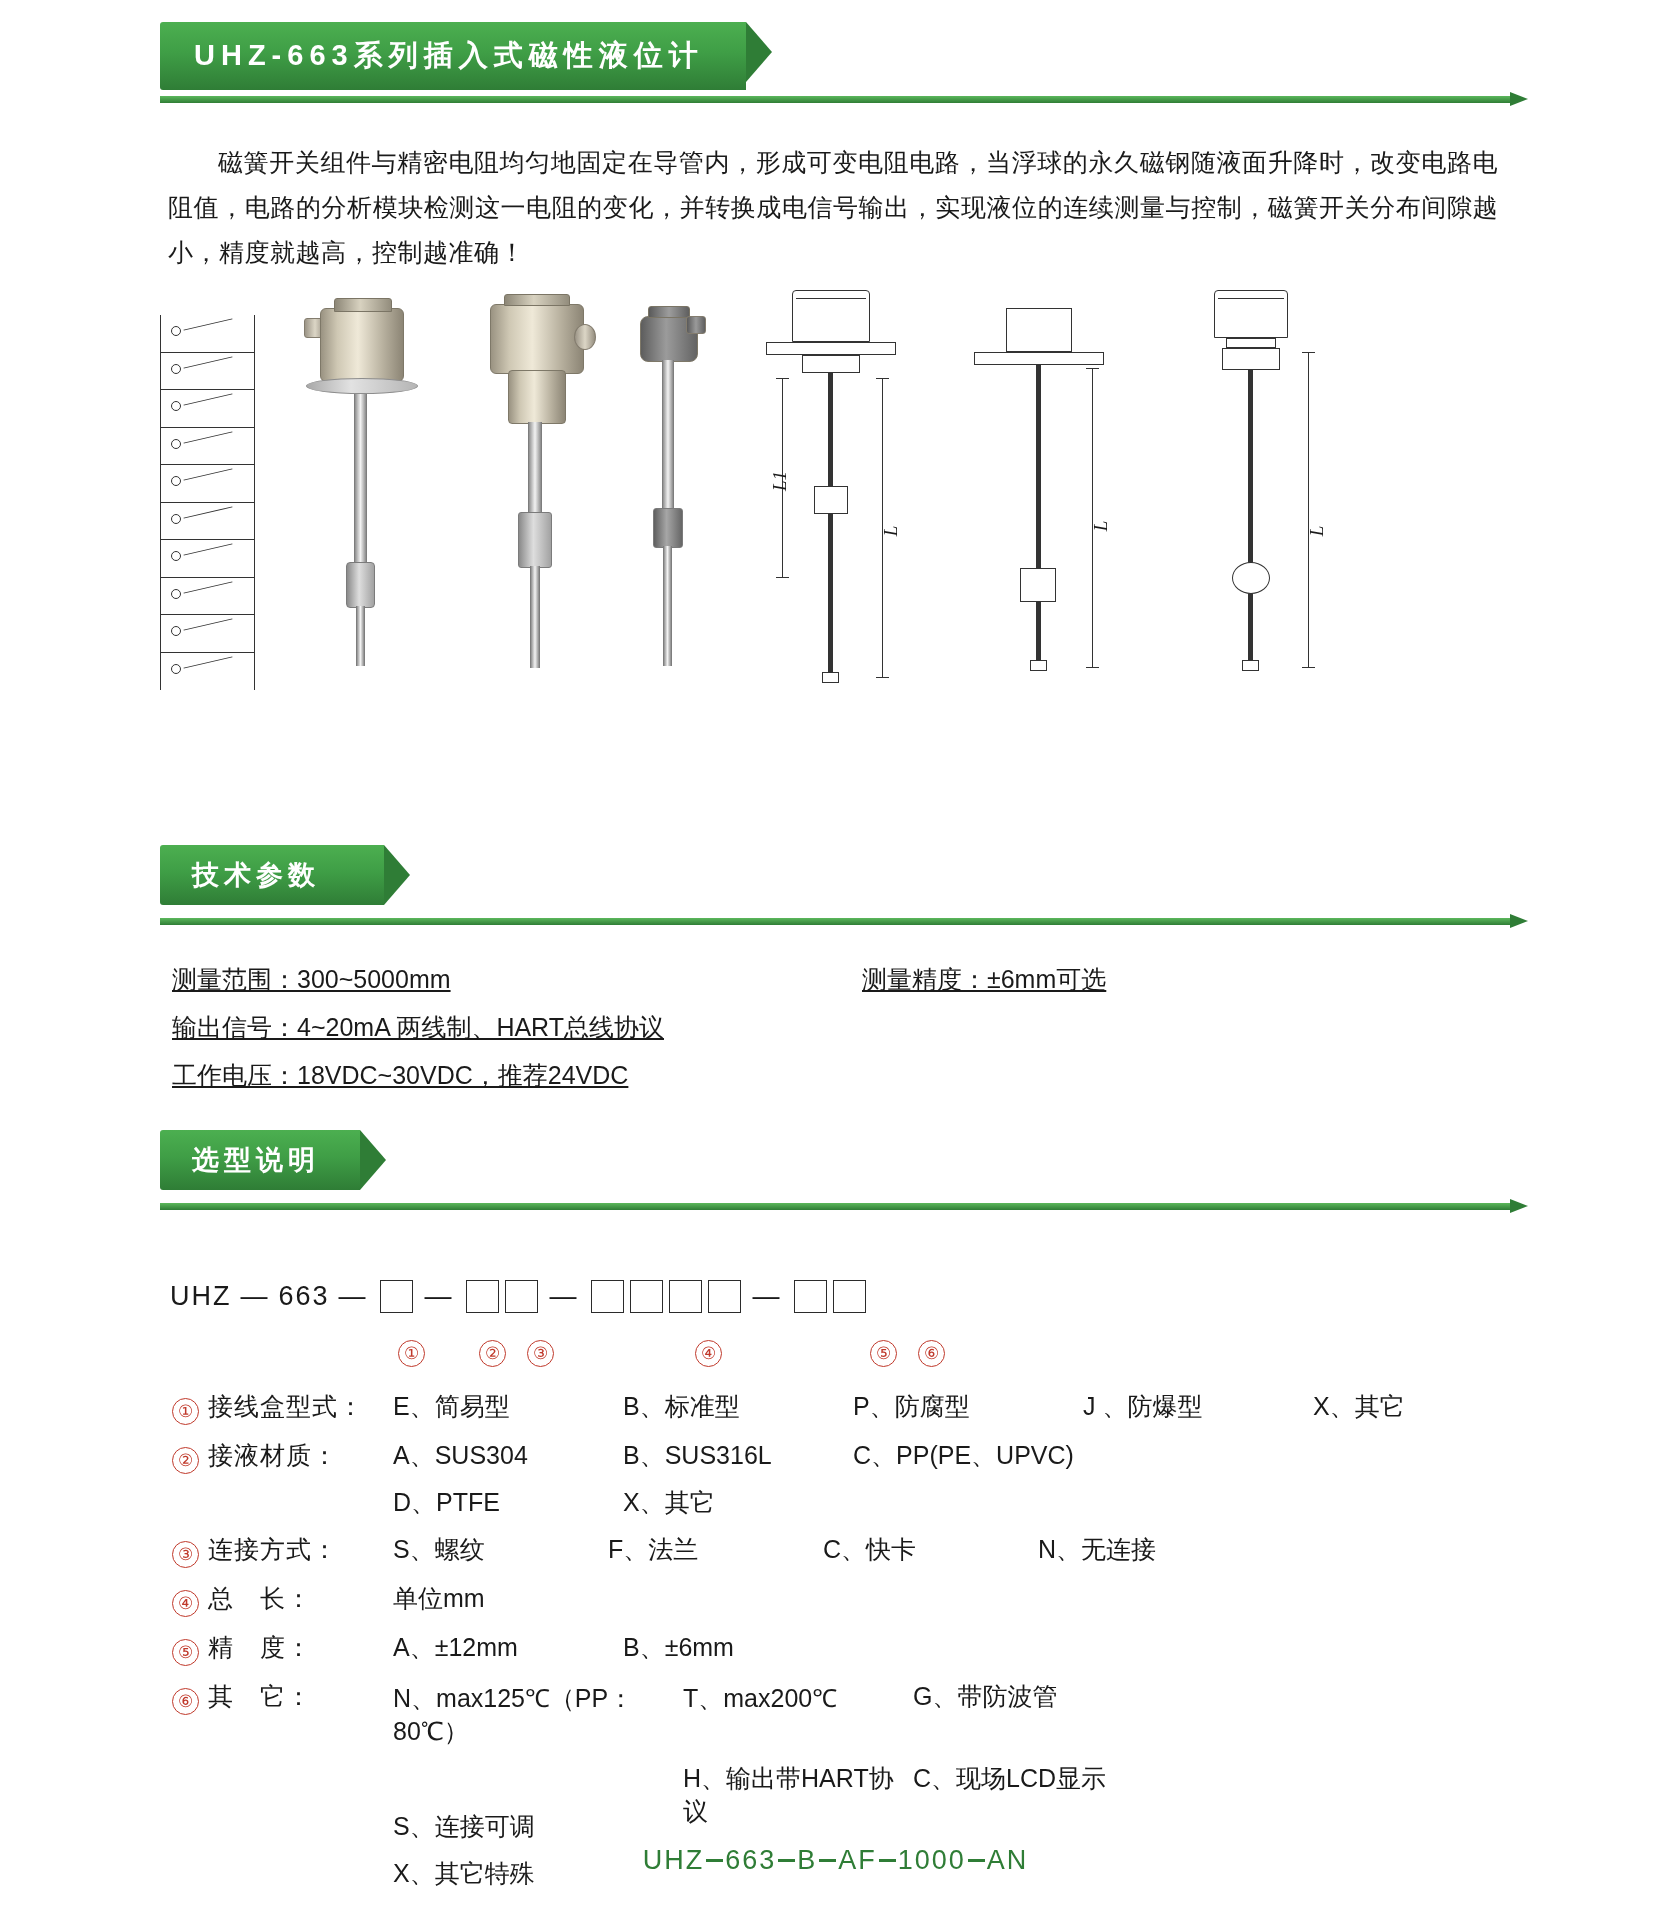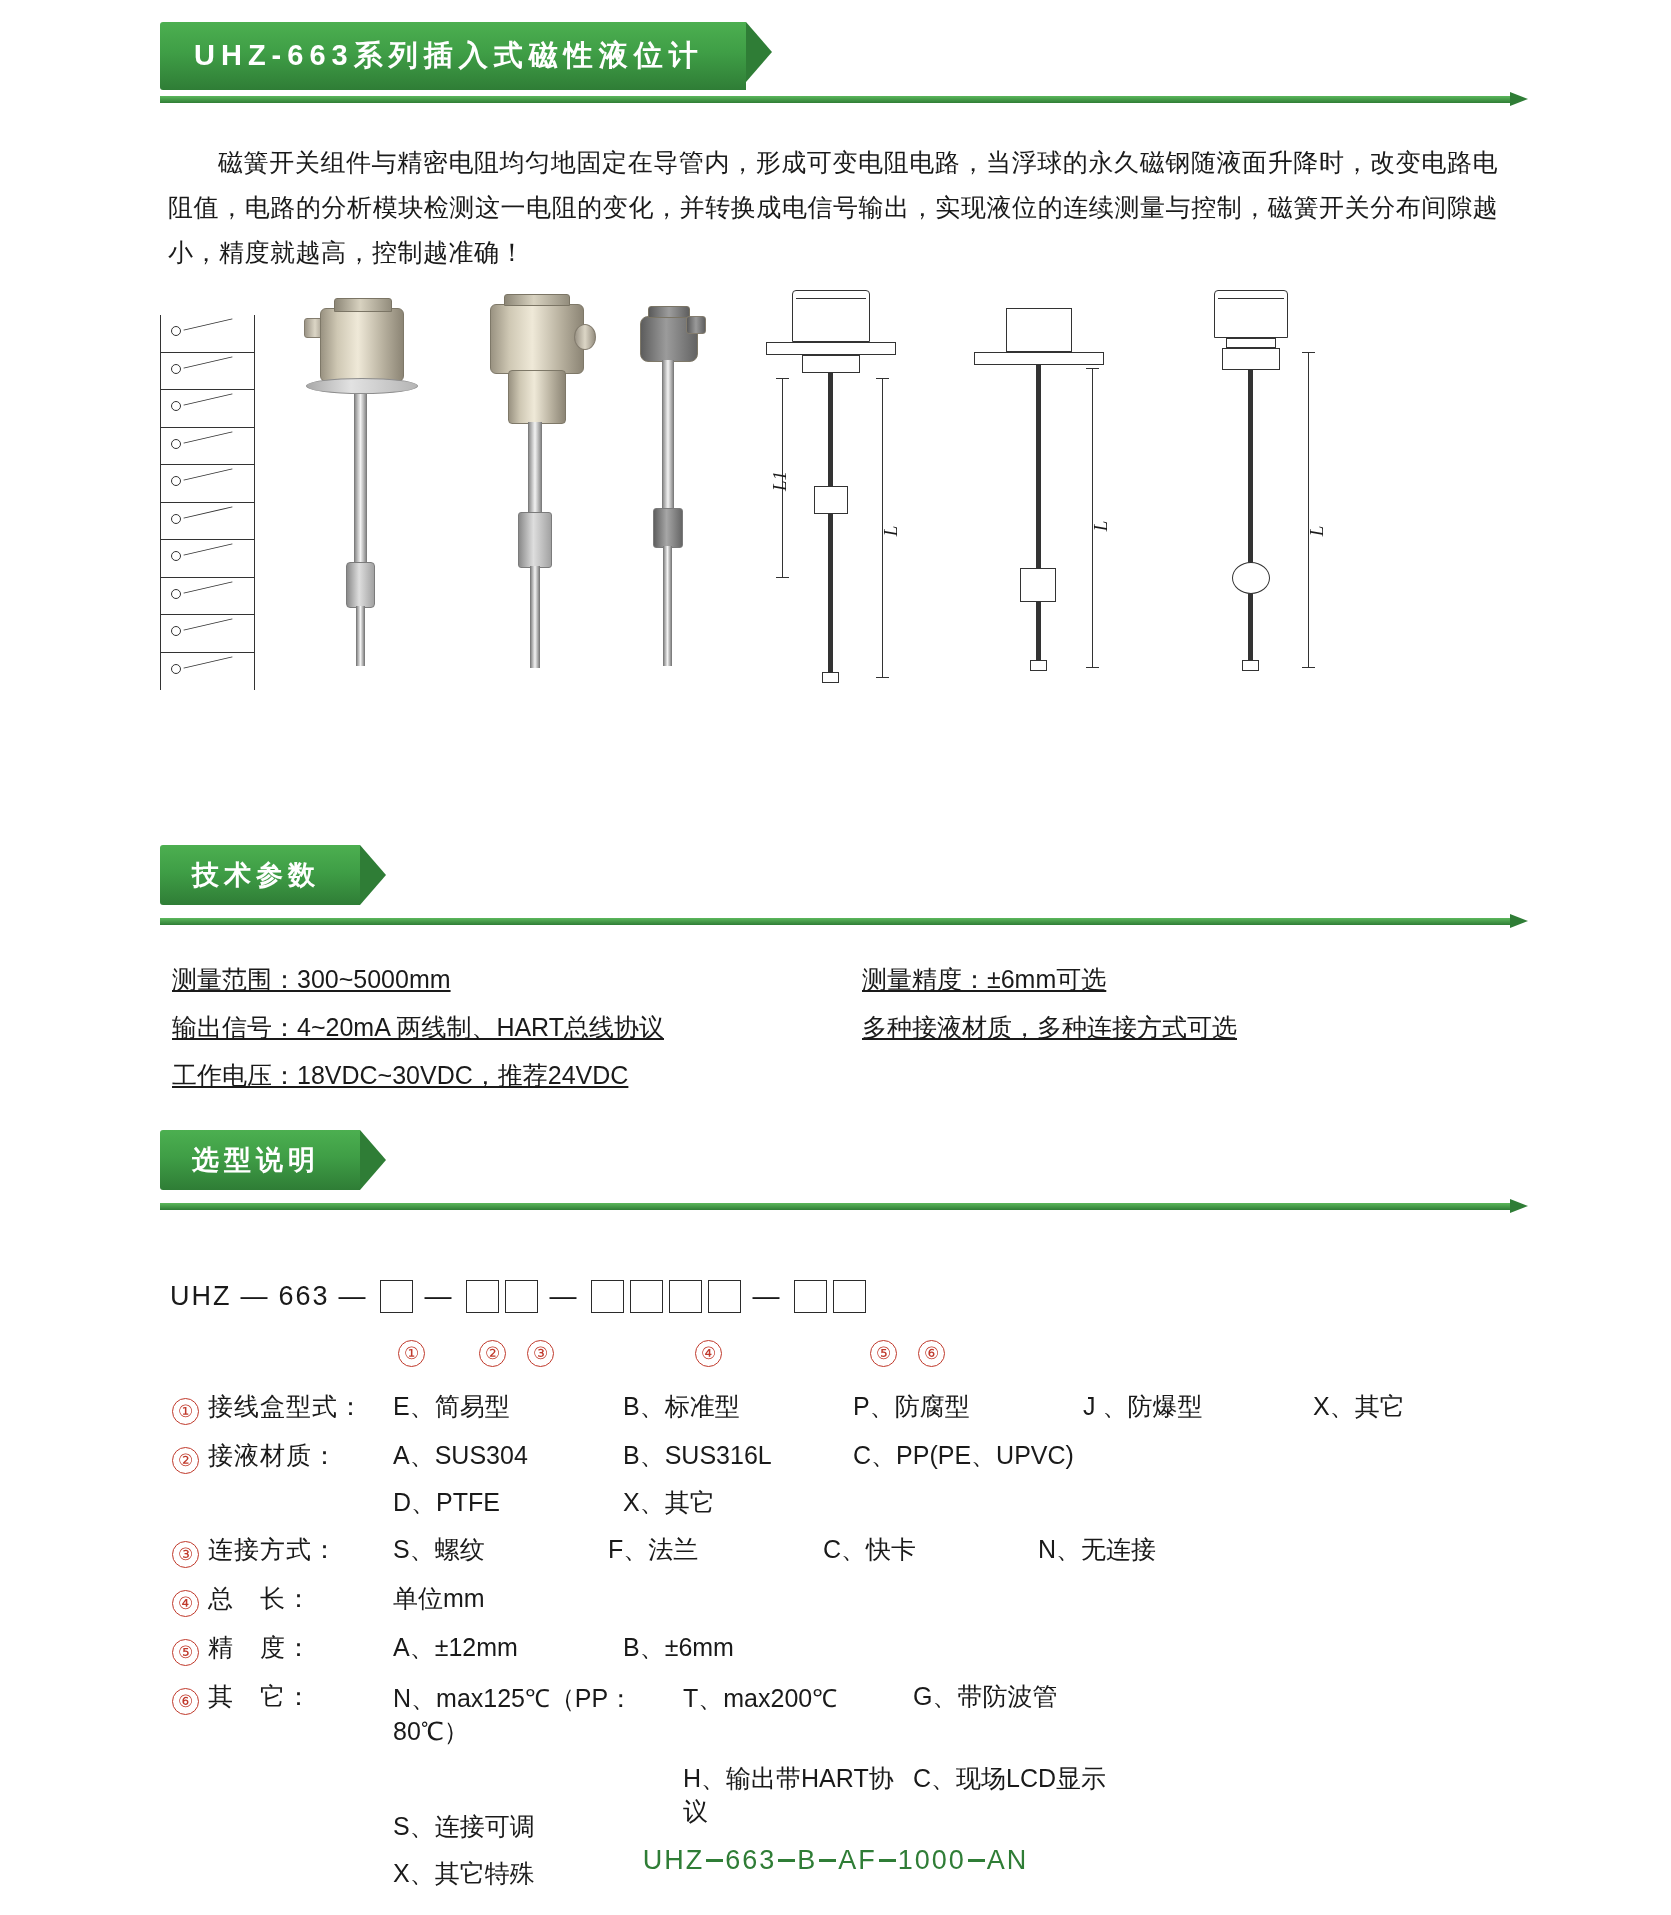--- a/index.html
+++ b/index.html
@@ -165,21 +165,21 @@
   }
   .dim-label {
     position: absolute;
     font-size: 19px;
     font-family: "Liberation Serif", serif;
     font-style: italic;
   }
   .dim-label.rot { transform: rotate(-90deg); transform-origin: center; }
 
   
-  #tech-banner { position: absolute; left: 160px; top: 845px; font-size: 27px; letter-spacing: 5px; padding: 12px 40px 12px 32px; }
+  #tech-banner { position: absolute; left: 160px; top: 845px; font-size: 27px; letter-spacing: 5px; padding: 12px 64px 12px 32px; }
   #tech-rule { left: 160px; top: 918px; width: 1350px; }
   #tech-grid {
     position: absolute;
     left: 172px;
     top: 955px;
     width: 1340px;
     font-size: 25px;
     line-height: 48px;
   }
   #tech-grid .row { display: flex; text-decoration: underline; }
@@ -356,21 +356,20 @@
 <div id="tech-banner" class="banner">技术参数</div>
 <div id="tech-rule" class="rule"></div>
 
 <div id="tech-grid">
   <div class="row">
     <div class="c1">测量范围：300~5000mm</div>
     <div class="c2">测量精度：±6mm可选</div>
   </div>
   <div class="row">
     <div class="c1">输出信号：4~20mA 两线制、HART总线协议</div>
-    <div class="c2">多种接液材质，多种连接方式可选</div>
   </div>
   <div class="row">
     <div class="c1">工作电压：18VDC~30VDC，推荐24VDC</div>
     <div class="c2"></div>
   </div>
 </div>
 
 <div id="sel-banner" class="banner">选型说明</div>
 <div id="sel-rule" class="rule"></div>
 

